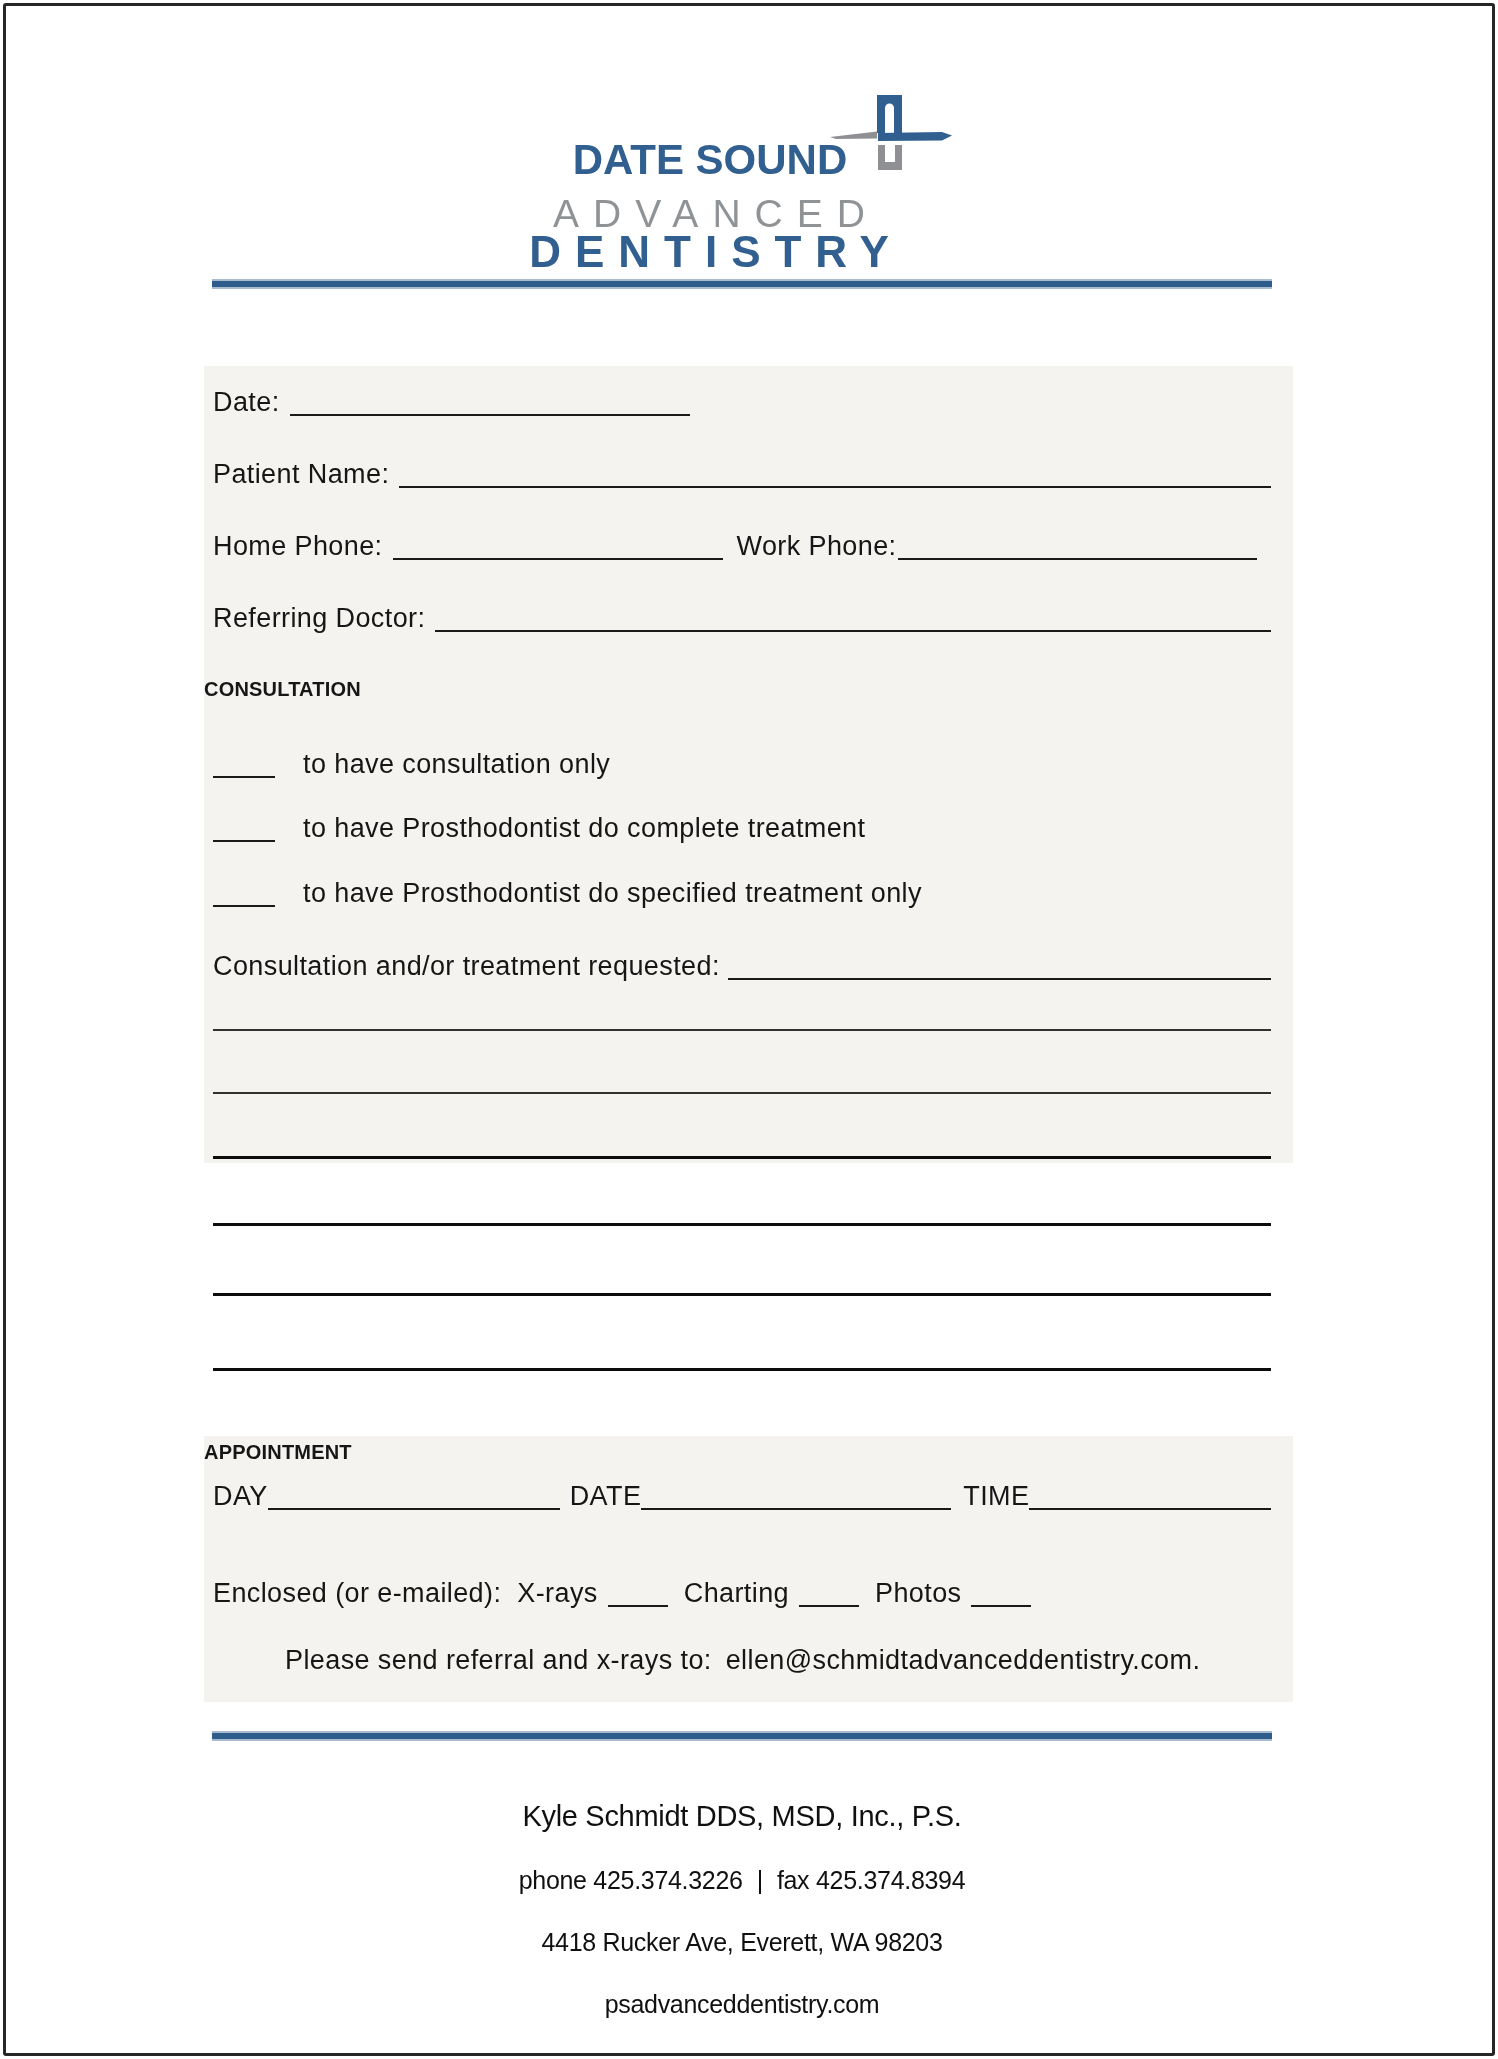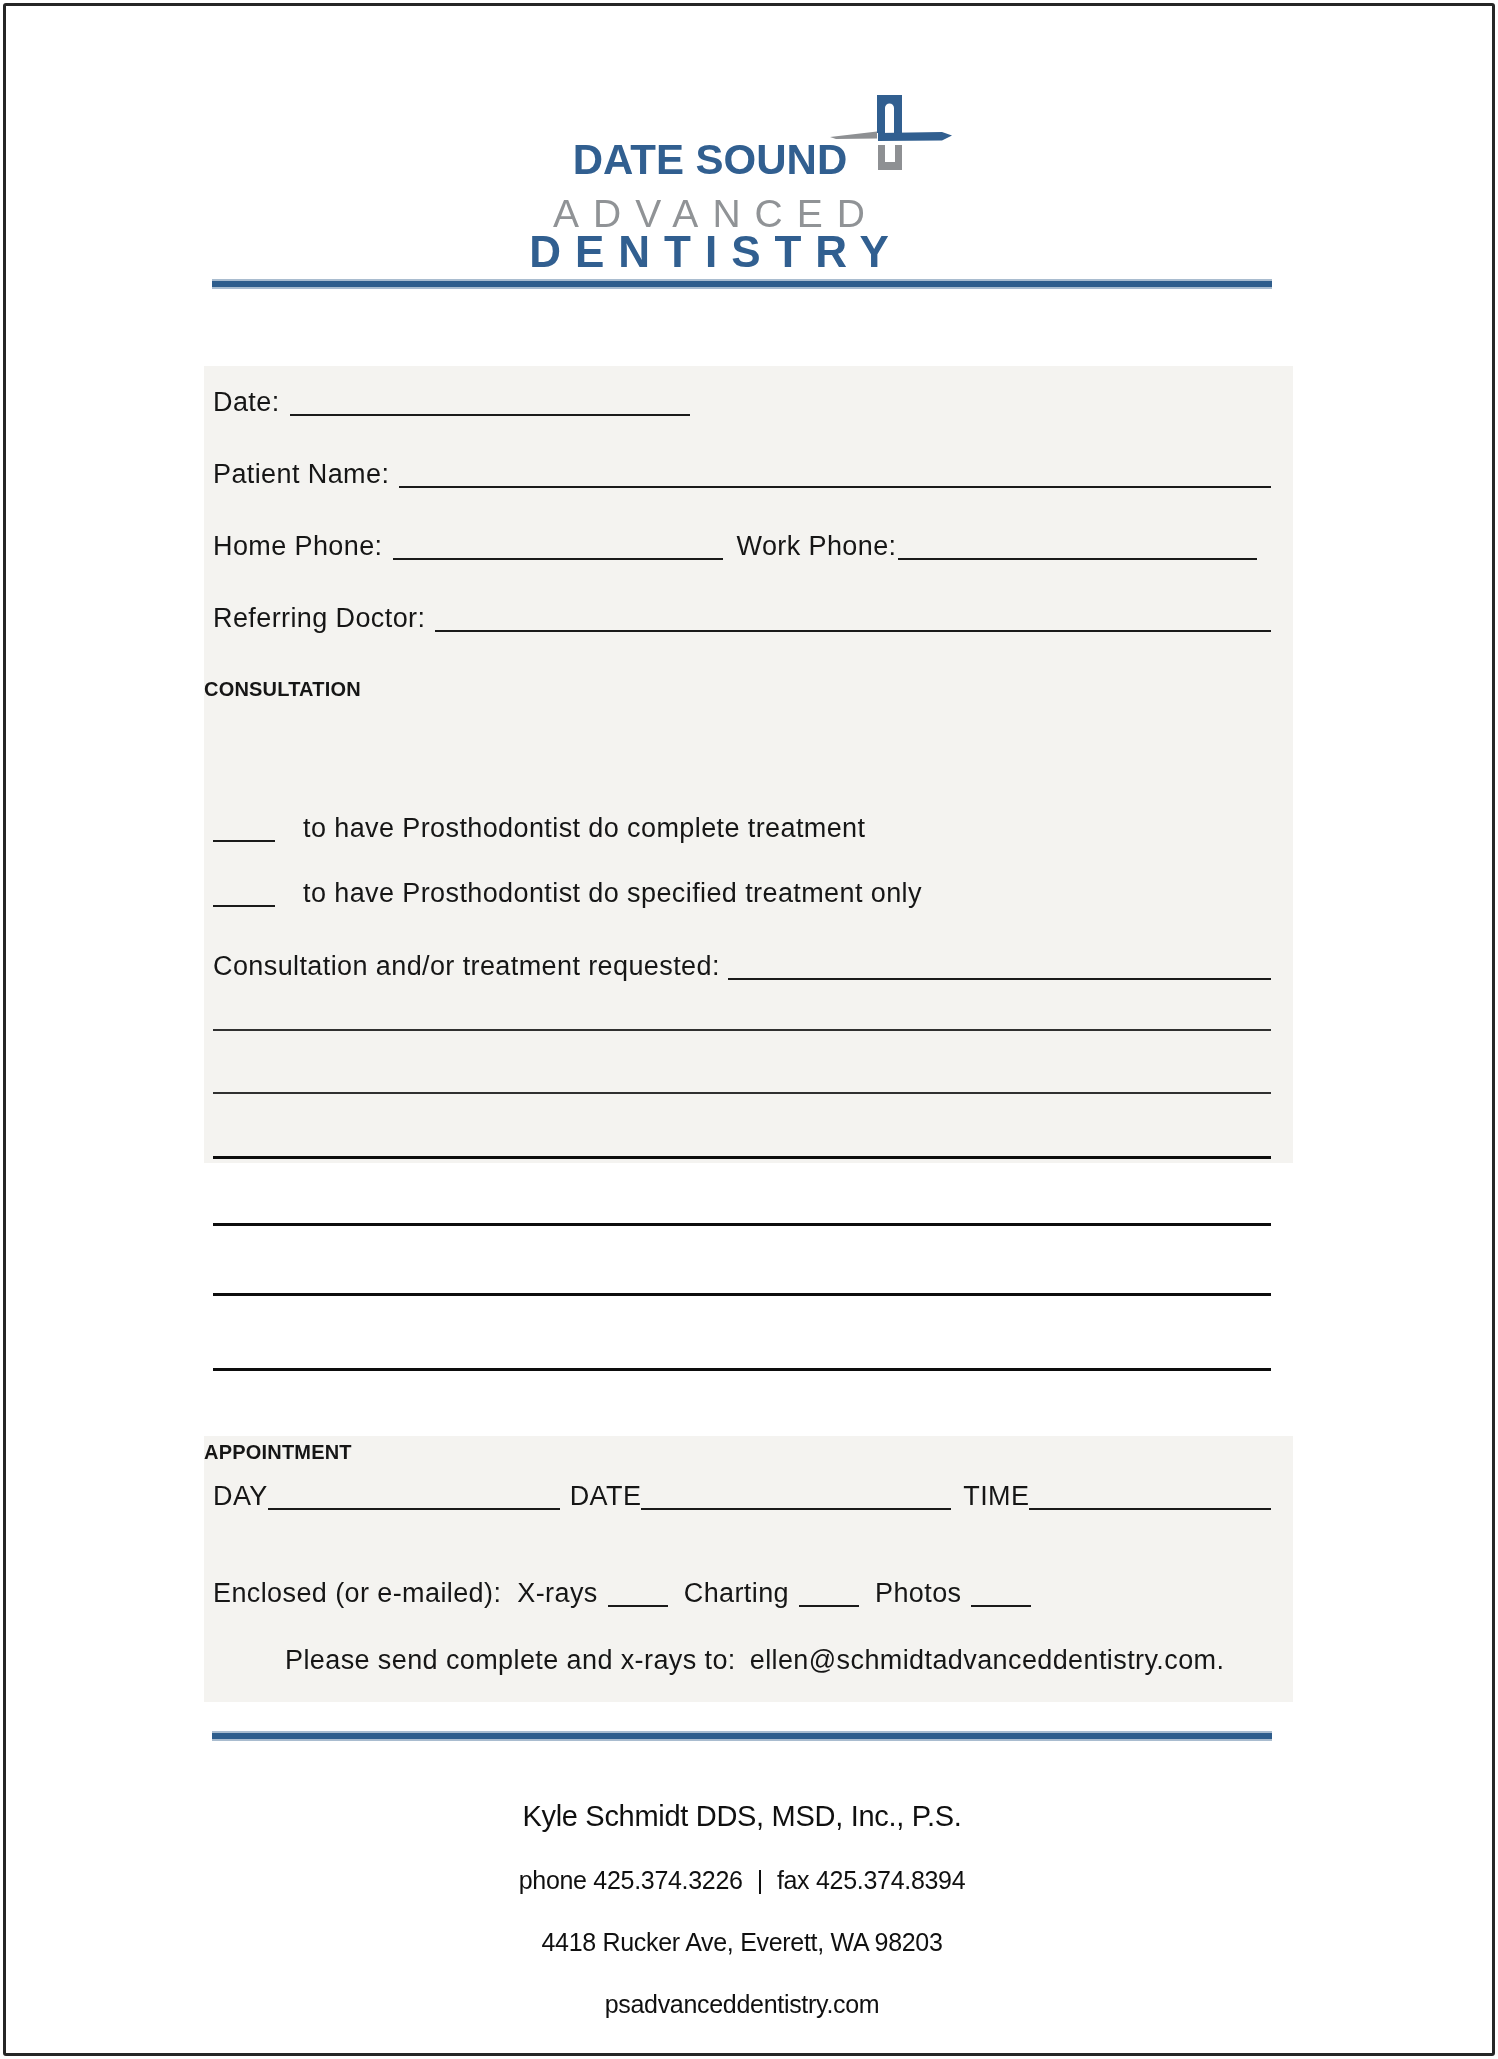--- a/index.html
+++ b/index.html
@@ -110,20 +110,24 @@
     <span class="fill"></span>
   </div>
 
   <div class="row r-referring">
     <span class="lbl">Referring Doctor:</span>
     <span class="fill"></span>
   </div>
 
   <div class="heading h-consult">CONSULTATION</div>
 
+  <div class="row r-opt1">
+    <span class="blank b-opt"></span>
+    <span class="opt-text">to have consultation only</span>
+  </div>
   <div class="row r-opt2">
     <span class="blank b-opt"></span>
     <span class="opt-text">to have Prosthodontist do complete treatment</span>
   </div>
   <div class="row r-opt3">
     <span class="blank b-opt"></span>
     <span class="opt-text">to have Prosthodontist do specified treatment only</span>
   </div>
 
   <div class="row r-request">
@@ -153,21 +157,21 @@
     <span class="lbl">Enclosed (or e-mailed):</span>
     <span class="lbl e-item">X-rays</span>
     <span class="blank b-enc"></span>
     <span class="lbl e-item">Charting</span>
     <span class="blank b-enc"></span>
     <span class="lbl e-item">Photos</span>
     <span class="blank b-enc"></span>
   </div>
 
   <div class="row r-send">
-    <span class="lbl">Please send complete and x-rays to:</span>
+    <span class="lbl">Please send referral and x-rays to:</span>
     <span class="lbl send-email">ellen@schmidtadvanceddentistry.com.</span>
   </div>
 
   <div class="rule rule-bottom"></div>
 
   <div class="footer">
     <div class="f-company">Kyle Schmidt DDS, MSD, Inc., P.S.</div>
     <div class="f-line">
       <span>phone 425.374.3226</span><span class="f-sep">|</span><span>fax 425.374.8394</span>
     </div>

